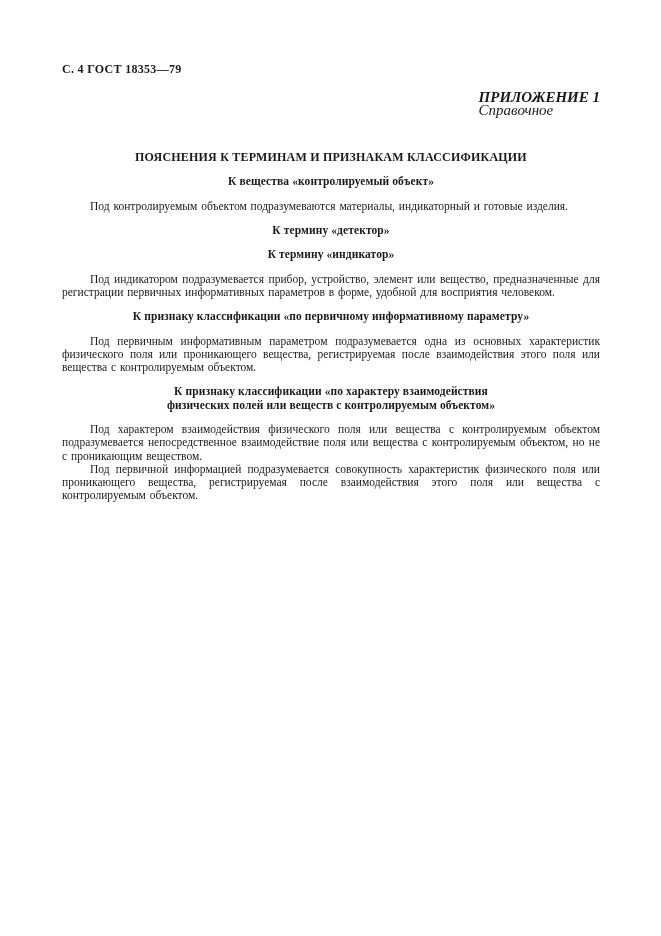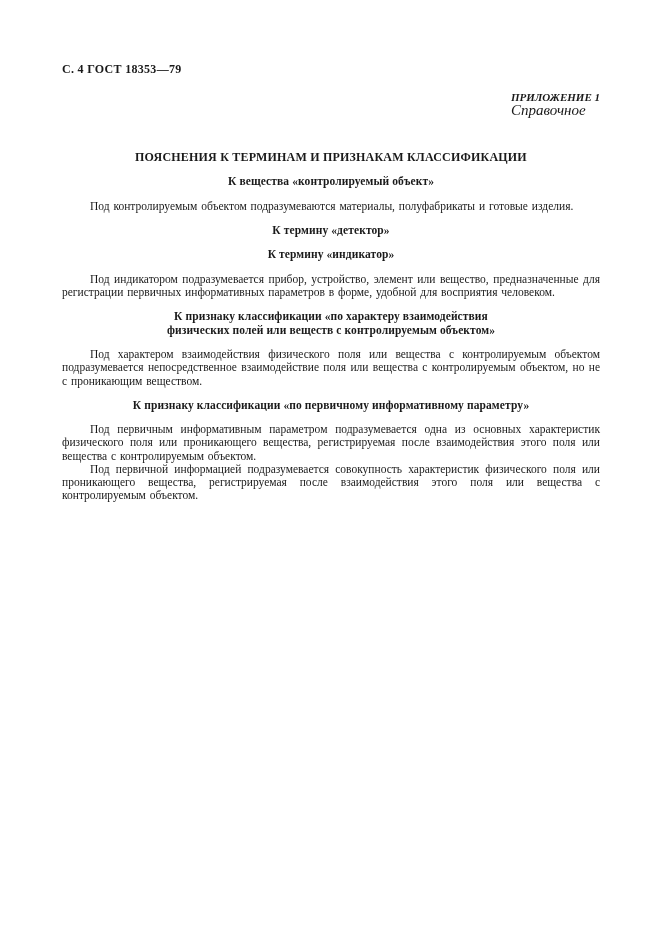--- a/index.html
+++ b/index.html
@@ -28,21 +28,21 @@
     display: flex;
     justify-content: flex-end;
     margin-top: 15px;
   }
   .appendix-block {
     text-align: left;
   }
   .appendix-label {
     font-style: italic;
     font-weight: bold;
-    font-size: 11px;
+    font-size: 15px;
     line-height: 13px;
   }
   .appendix-note {
     font-style: italic;
     font-size: 15px;
     line-height: 13px;
   }
   .doc-title {
     margin: 33px 0 5px 0;
     text-align: center;
@@ -89,42 +89,42 @@
     <div class="appendix-block">
       <div class="appendix-label">ПРИЛОЖЕНИЕ 1</div>
       <div class="appendix-note">Справочное</div>
     </div>
   </div>
 
   <h1 class="doc-title">ПОЯСНЕНИЯ К ТЕРМИНАМ И ПРИЗНАКАМ КЛАССИФИКАЦИИ</h1>
 
   <div class="section">
     <h3 class="sec-head">К вещества «контролируемый объект»</h3>
-    <p class="body-para">Под контролируемым объектом подразумеваются материалы, полуфабрикаты и готовые изделия.</p>
+    <p class="body-para">Под контролируемым объектом подразумеваются материалы, индикаторный и готовые изделия.</p>
   </div>
 
   <div class="section">
     <h3 class="sec-head">К термину «детектор»</h3>
   </div>
 
 
   <div class="section">
     <h3 class="sec-head">К термину «индикатор»</h3>
     <p class="body-para">Под индикатором подразумевается прибор, устройство, элемент или вещество, предназначенные для регистрации первичных информативных параметров в форме, удобной для восприятия человеком.</p>
   </div>
 
   <div class="section">
+    <h3 class="sec-head">К признаку классификации «по первичному информативному параметру»</h3>
+    <p class="body-para">Под первичным информативным параметром подразумевается одна из основных характеристик физического поля или проникающего вещества, регистрируемая после взаимодействия этого поля или вещества с контролируемым объектом.</p>
+  </div>
+
+  <div class="section">
     <h3 class="sec-head">К признаку классификации «по характеру взаимодействия
 физических полей или веществ с контролируемым объектом»</h3>
     <p class="body-para">Под характером взаимодействия физического поля или вещества с контролируемым объектом подразумевается непосредственное взаимодействие поля или вещества с контролируемым объектом, но не с проникающим веществом.</p>
-  </div>
-
-  <div class="section">
-    <h3 class="sec-head">К признаку классификации «по первичному информативному параметру»</h3>
-    <p class="body-para">Под первичным информативным параметром подразумевается одна из основных характеристик физического поля или проникающего вещества, регистрируемая после взаимодействия этого поля или вещества с контролируемым объектом.</p>
   </div>
 
   <div class="section">
     <p class="body-para">Под первичной информацией подразумевается совокупность характеристик физического поля или проникающего вещества, регистрируемая после взаимодействия этого поля или вещества с контролируемым объектом.</p>
   </div>
 
   <div class="page-number">32</div>
 
 </div>
 

